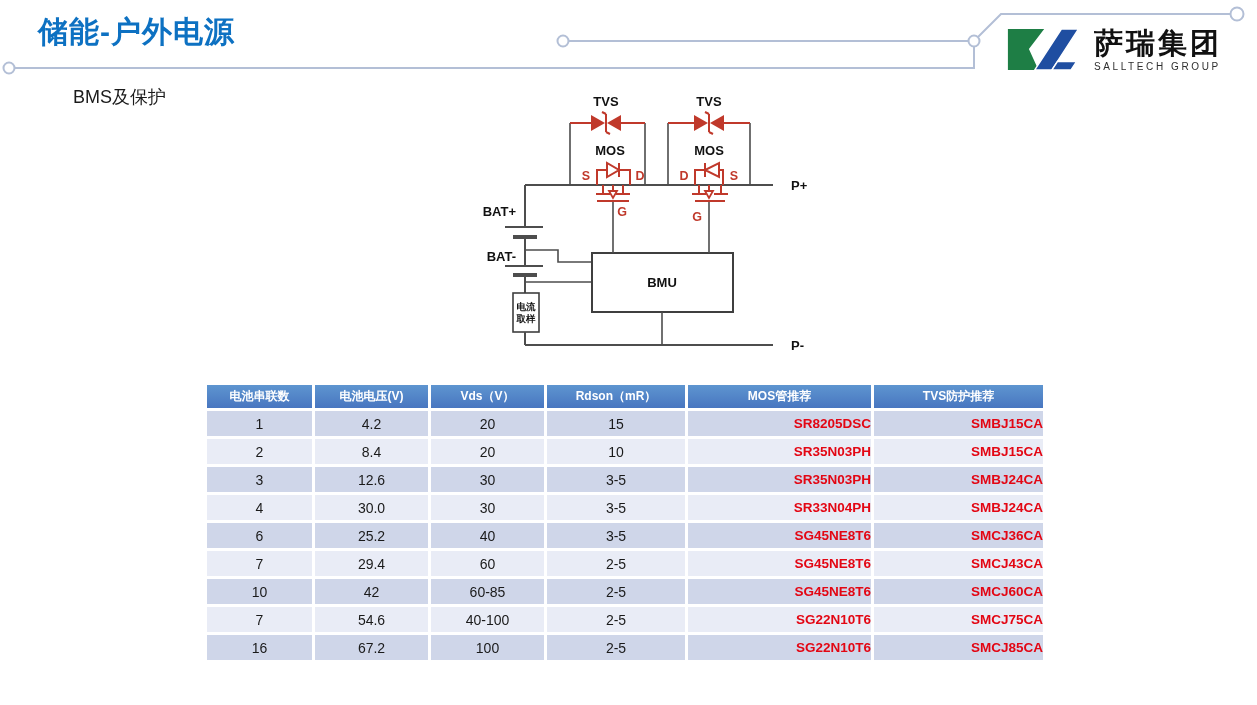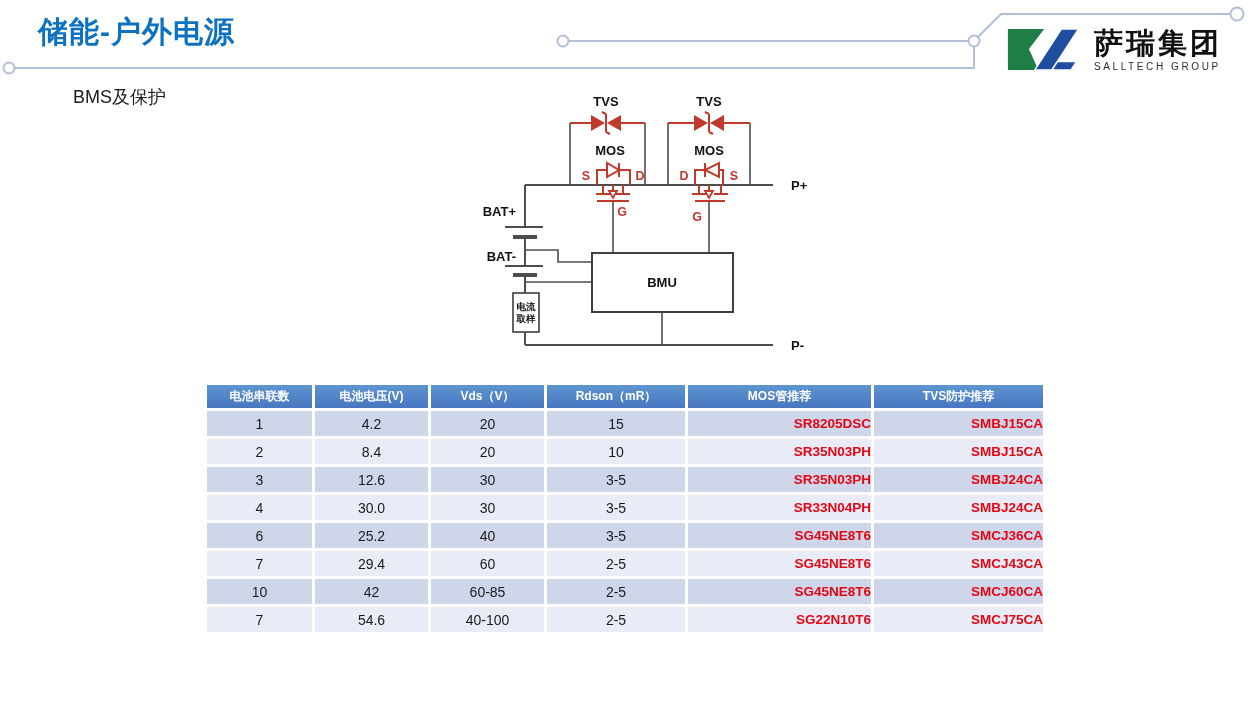--- a/index.html
+++ b/index.html
@@ -213,16 +213,24 @@
           <td class="red">SMCJ60CA</td>
         </tr>
         <tr class="even">
           <td>7</td>
           <td>54.6</td>
           <td>40-100</td>
           <td>2-5</td>
           <td class="red">SG22N10T6</td>
           <td class="red">SMCJ75CA</td>
         </tr>
+        <tr class="odd">
+          <td>16</td>
+          <td>67.2</td>
+          <td>100</td>
+          <td>2-5</td>
+          <td class="red">SG22N10T6</td>
+          <td class="red">SMCJ85CA</td>
+        </tr>
       </tbody>
   </table>
 
 </div>
 
 </body></html>

